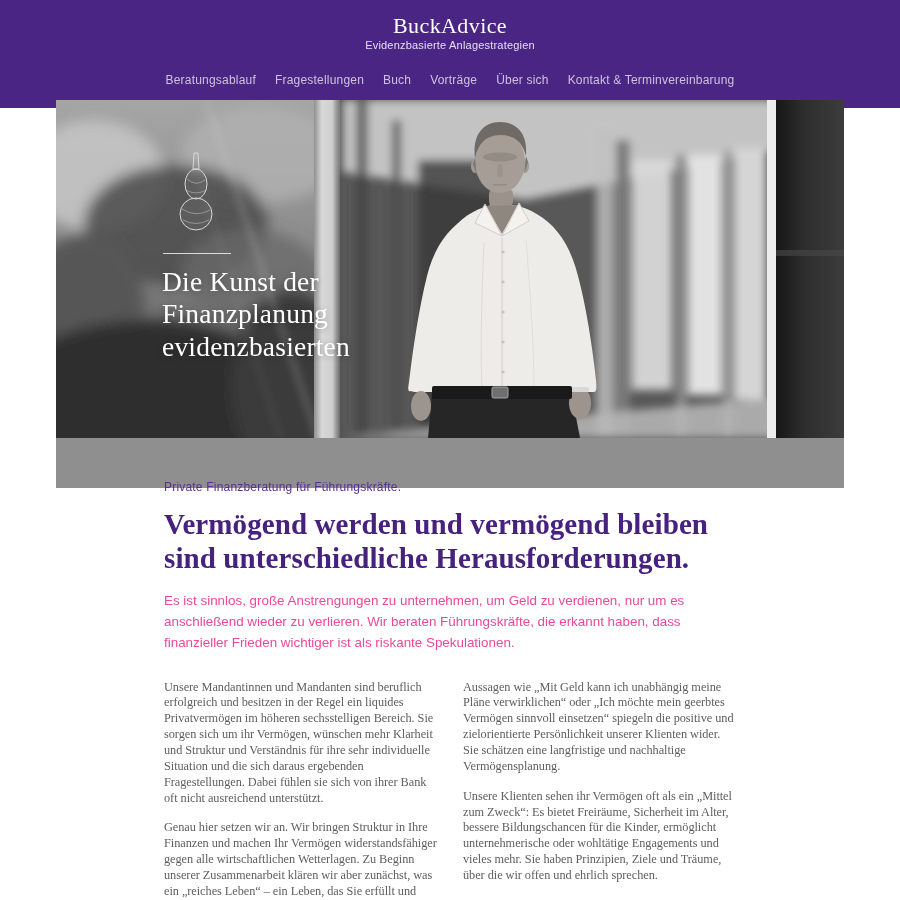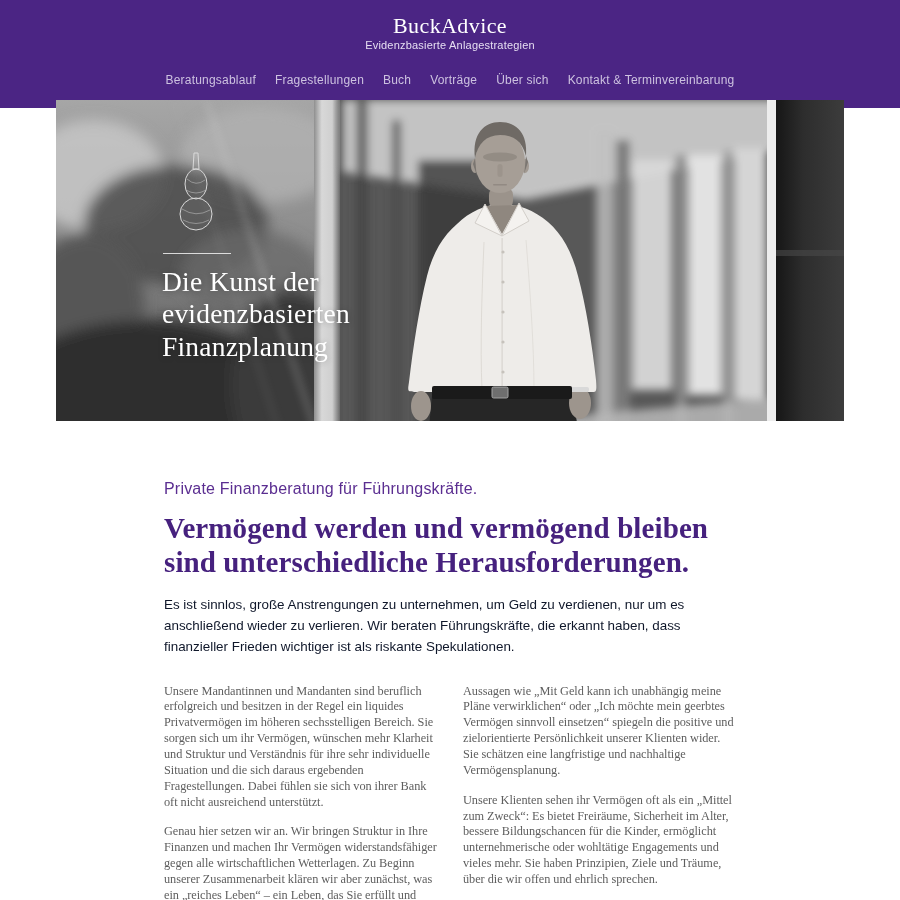--- a/index.html
+++ b/index.html
@@ -21,50 +21,50 @@
   }
   .main-nav{
     display:flex;gap:19px;margin-top:22px;
   }
   .main-nav a{
     color:#cdc2e0;font-size:12px;text-decoration:none;letter-spacing:.2px;
     cursor:pointer;
   }
   
   .hero{
-    position:absolute;left:56px;top:100px;width:788px;height:321px;
+    position:absolute;left:56px;top:100px;width:788px;height:388px;
     overflow:hidden;background:#8f8f8f;
   }
   .hero svg.hero-photo{position:absolute;left:0;top:0;display:block;}
   .hero-logo{position:absolute;left:96px;top:46px;width:90px;height:110px;}
   .hero-divider{
     position:absolute;left:107px;top:153px;width:68px;height:1px;
     background:rgba(255,255,255,.78);
   }
   .hero-heading{
     position:absolute;left:106px;top:166px;
     font-family:"Liberation Serif",serif;font-weight:400;
     color:#ffffff;font-size:27.5px;line-height:1.18;letter-spacing:.2px;
     text-shadow:0 1px 6px rgba(0,0,0,.25);
   }
   .hero-heading span{display:block;}
   
   .content{
     position:absolute;left:164px;top:480px;width:572px;
   }
   .eyebrow{
-    color:#5b2e91;font-size:16px;letter-spacing:.2px;margin:0 0 14px 0;
+    color:#5b2e91;font-size:12px;letter-spacing:.2px;margin:0 0 14px 0;
   }
   .main-heading{
     font-family:"Liberation Serif",serif;font-weight:700;
     color:#46217e;font-size:29px;line-height:1.16;margin:0 0 16px 0;
     letter-spacing:.1px;
   }
   .lead{
-    color:#0f172a;font-size:13.4px;line-height:1.55;margin:0 0 26px 0;
+    color:#ec4899;font-size:13.4px;line-height:1.55;margin:0 0 26px 0;
     max-width:578px;
   }
   .columns{
     display:flex;gap:26px;
     font-family:"Liberation Serif",serif;color:#5e5e5e;
     font-size:12.3px;line-height:1.29;letter-spacing:-0.05px;
   }
   .col{width:273px;}
   .col p{margin:0 0 14px 0;}
 </style>
@@ -205,22 +205,22 @@
       <path d="M34 44 Q 44 50 54 44"></path>
       <path d="M30 63 Q 44 72 58 64"></path>
       <path d="M31 74 Q 44 81 57 74"></path>
     </g>
   </svg>
 
   <div class="hero-divider"></div>
 
   <h2 class="hero-heading" style="margin:0;">
     <span>Die Kunst der</span>
+    <span>Finanzplanung</span>
     <span>evidenzbasierten</span>
-    <span>Finanzplanung</span>
   </h2>
 </div>
 
 <main class="content">
   <p class="eyebrow">Private Finanzberatung für Führungskräfte.</p>
   <h1 class="main-heading">Vermögend werden und vermögend bleiben sind unterschiedliche Herausforderungen.</h1>
   <p class="lead">Es ist sinnlos, große Anstrengungen zu unternehmen, um Geld zu verdienen, nur um es anschließend wieder zu verlieren. Wir beraten Führungskräfte, die erkannt haben, dass finanzieller Frieden wichtiger ist als riskante Spekulationen.</p>
 
   <div class="columns">
     <div class="col">

